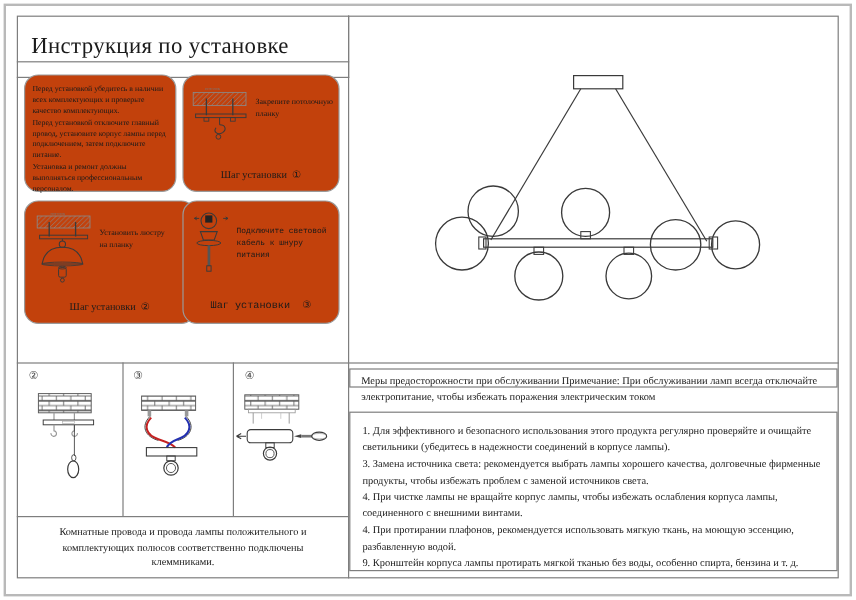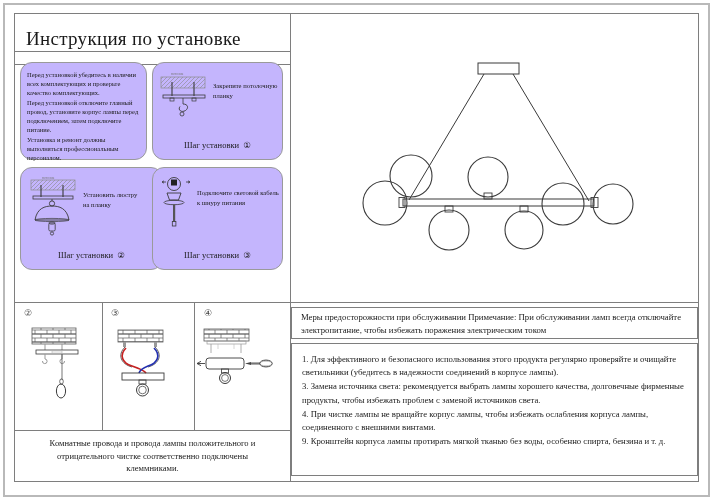--- a/index.html
+++ b/index.html
@@ -11,36 +11,36 @@
   .title-cell{left:14px;top:13px;width:277px;height:52px;border-right:1px solid #7e7e7e;
               border-bottom:1px solid #7e7e7e;display:flex;align-items:center;padding-left:12px;}
   .title-cell span{font-size:19px;letter-spacing:.3px;}
   .title-underline{left:14px;top:51px;width:277px;height:0;border-top:1px solid #7e7e7e;}
   .vdiv-main{left:290px;top:13px;width:0;height:469px;border-left:1px solid #7e7e7e;}
   .hline-mid{left:14px;top:302px;width:685px;height:0;border-top:1px solid #7e7e7e;}
   .hline-caption{left:14px;top:430px;width:277px;height:0;border-top:1px solid #7e7e7e;}
   .pdiv1{left:102px;top:302px;width:0;height:128px;border-left:1px solid #7e7e7e;}
   .pdiv2{left:194px;top:302px;width:0;height:128px;border-left:1px solid #7e7e7e;}
 
-  .rbox{border:1px solid #9a9a9a;border-radius:12px;background:#c4b5fd;}
+  .rbox{border:1px solid #9a9a9a;border-radius:12px;background:#c2410c;}
   .intro-box{left:20px;top:62px;width:127px;height:98px;padding:7px 5px 0 6px;}
   .intro-box div{font-size:6.5px;line-height:1.42;}
   .step-box1{left:152px;top:62px;width:131px;height:98px;}
   .step-box2{left:20px;top:167px;width:143px;height:103px;padding-left:20px;}
-  .step-box3{left:152px;top:167px;width:131px;height:103px;}
+  .step-box3{left:152px;top:167px;width:131px;height:103px;font-family:Liberation Mono, monospace;}
   .step-caption{position:absolute;font-size:6.6px;line-height:1.5;}
   .step-line{position:absolute;bottom:9px;left:0;right:0;text-align:center;font-size:8.5px;}
   .fig{position:absolute;}
 
   .panel-label{font-size:9px;color:#444;}
   .caption-box{left:14px;top:430px;width:277px;height:52px;display:flex;align-items:center;
                justify-content:center;padding:0 16px;text-align:center;}
   .caption-box div{font-size:8.6px;line-height:1.5;}
 
-  .note-box{left:291px;top:307px;width:407px;height:32px;border:1px solid #7e7e7e;
+  .note-box{left:291px;top:307px;width:407px;height:16px;border:1px solid #7e7e7e;
             padding:3px 9px;font-size:8.7px;line-height:1.5;}
   .care-box{left:291px;top:343px;width:407px;height:133px;border:1px solid #7e7e7e;
             padding:9px 10px 0 10px;}
   .care-box div{font-size:8.7px;line-height:1.52;margin-bottom:1px;}
 
   svg{display:block;}
   .lw{stroke:#3a3a3a;fill:none;}
 </style>
 </head>
 <body>
@@ -188,21 +188,21 @@
       <ellipse cx="72" cy="61.5" rx="6.2" ry="3.4" fill="#fff" class="lw" stroke-width="1"></ellipse>
       <path d="M67,60 c2,-1 8,-1 10,0 M67,63 c2,1 8,1 10,0" stroke="#888" stroke-width="0.5" fill="none"></path>
       <rect x="27.5" y="67" width="7" height="4" fill="#fff" class="lw" stroke-width="0.8"></rect>
       <circle cx="31" cy="76" r="5.5" class="lw" stroke-width="1"></circle>
       <circle cx="31" cy="76" r="3.4" class="lw" stroke-width="0.7"></circle>
     </svg>
   </div>
 
   <div class="abs hline-caption"></div>
   <div class="abs caption-box">
-    <div>Комнатные провода и провода лампы положительного и отрицательного чистке соответственно подключены клеммниками.</div>
+    <div>Комнатные провода и провода лампы положительного и комплектующих полюсов соответственно подключены клеммниками.</div>
   </div>
 
   <svg class="abs" style="left:291px;top:14px;" width="407" height="287" viewBox="0 0 407 287">
     <rect x="187" y="49" width="41" height="11" fill="#fff" class="lw" stroke-width="1"></rect>
     <circle cx="120" cy="162" r="21" fill="#fff" class="lw" stroke-width="1.1"></circle>
     <line x1="193" y1="60" x2="118" y2="186" class="lw" stroke-width="1"></line>
     <line x1="222" y1="60" x2="298" y2="187" class="lw" stroke-width="1"></line>
     <rect x="112" y="185" width="191" height="7" fill="#fff" class="lw" stroke-width="1"></rect>
     <rect x="108" y="183.5" width="6" height="10" fill="#fff" class="lw" stroke-width="0.9"></rect>
     <rect x="300" y="183.5" width="7" height="10" fill="#fff" class="lw" stroke-width="0.9"></rect>
@@ -218,16 +218,17 @@
   </svg>
 
   <div class="abs note-box">
     <span>Меры предосторожности при обслуживании Примечание: При обслуживании ламп всегда отключайте электропитание, чтобы избежать поражения электрическим током</span>
   </div>
 
   <div class="abs care-box">
     <div>1. Для эффективного и безопасного использования этого продукта регулярно проверяйте и очищайте светильники (убедитесь в надежности соединений в корпусе лампы).</div>
     <div>3. Замена источника света: рекомендуется выбрать лампы хорошего качества, долговечные фирменные продукты, чтобы избежать проблем с заменой источников света.</div>
     <div>4. При чистке лампы не вращайте корпус лампы, чтобы избежать ослабления корпуса лампы, соединенного с внешними винтами.</div>
+    <div>4. При протирании плафонов, рекомендуется использовать мягкую ткань, на моющую эссенцию, разбавленную водой.</div>
     <div>9. Кронштейн корпуса лампы протирать мягкой тканью без воды, особенно спирта, бензина и т. д.</div>
   </div>
 
 </div>
 
 </body></html>

